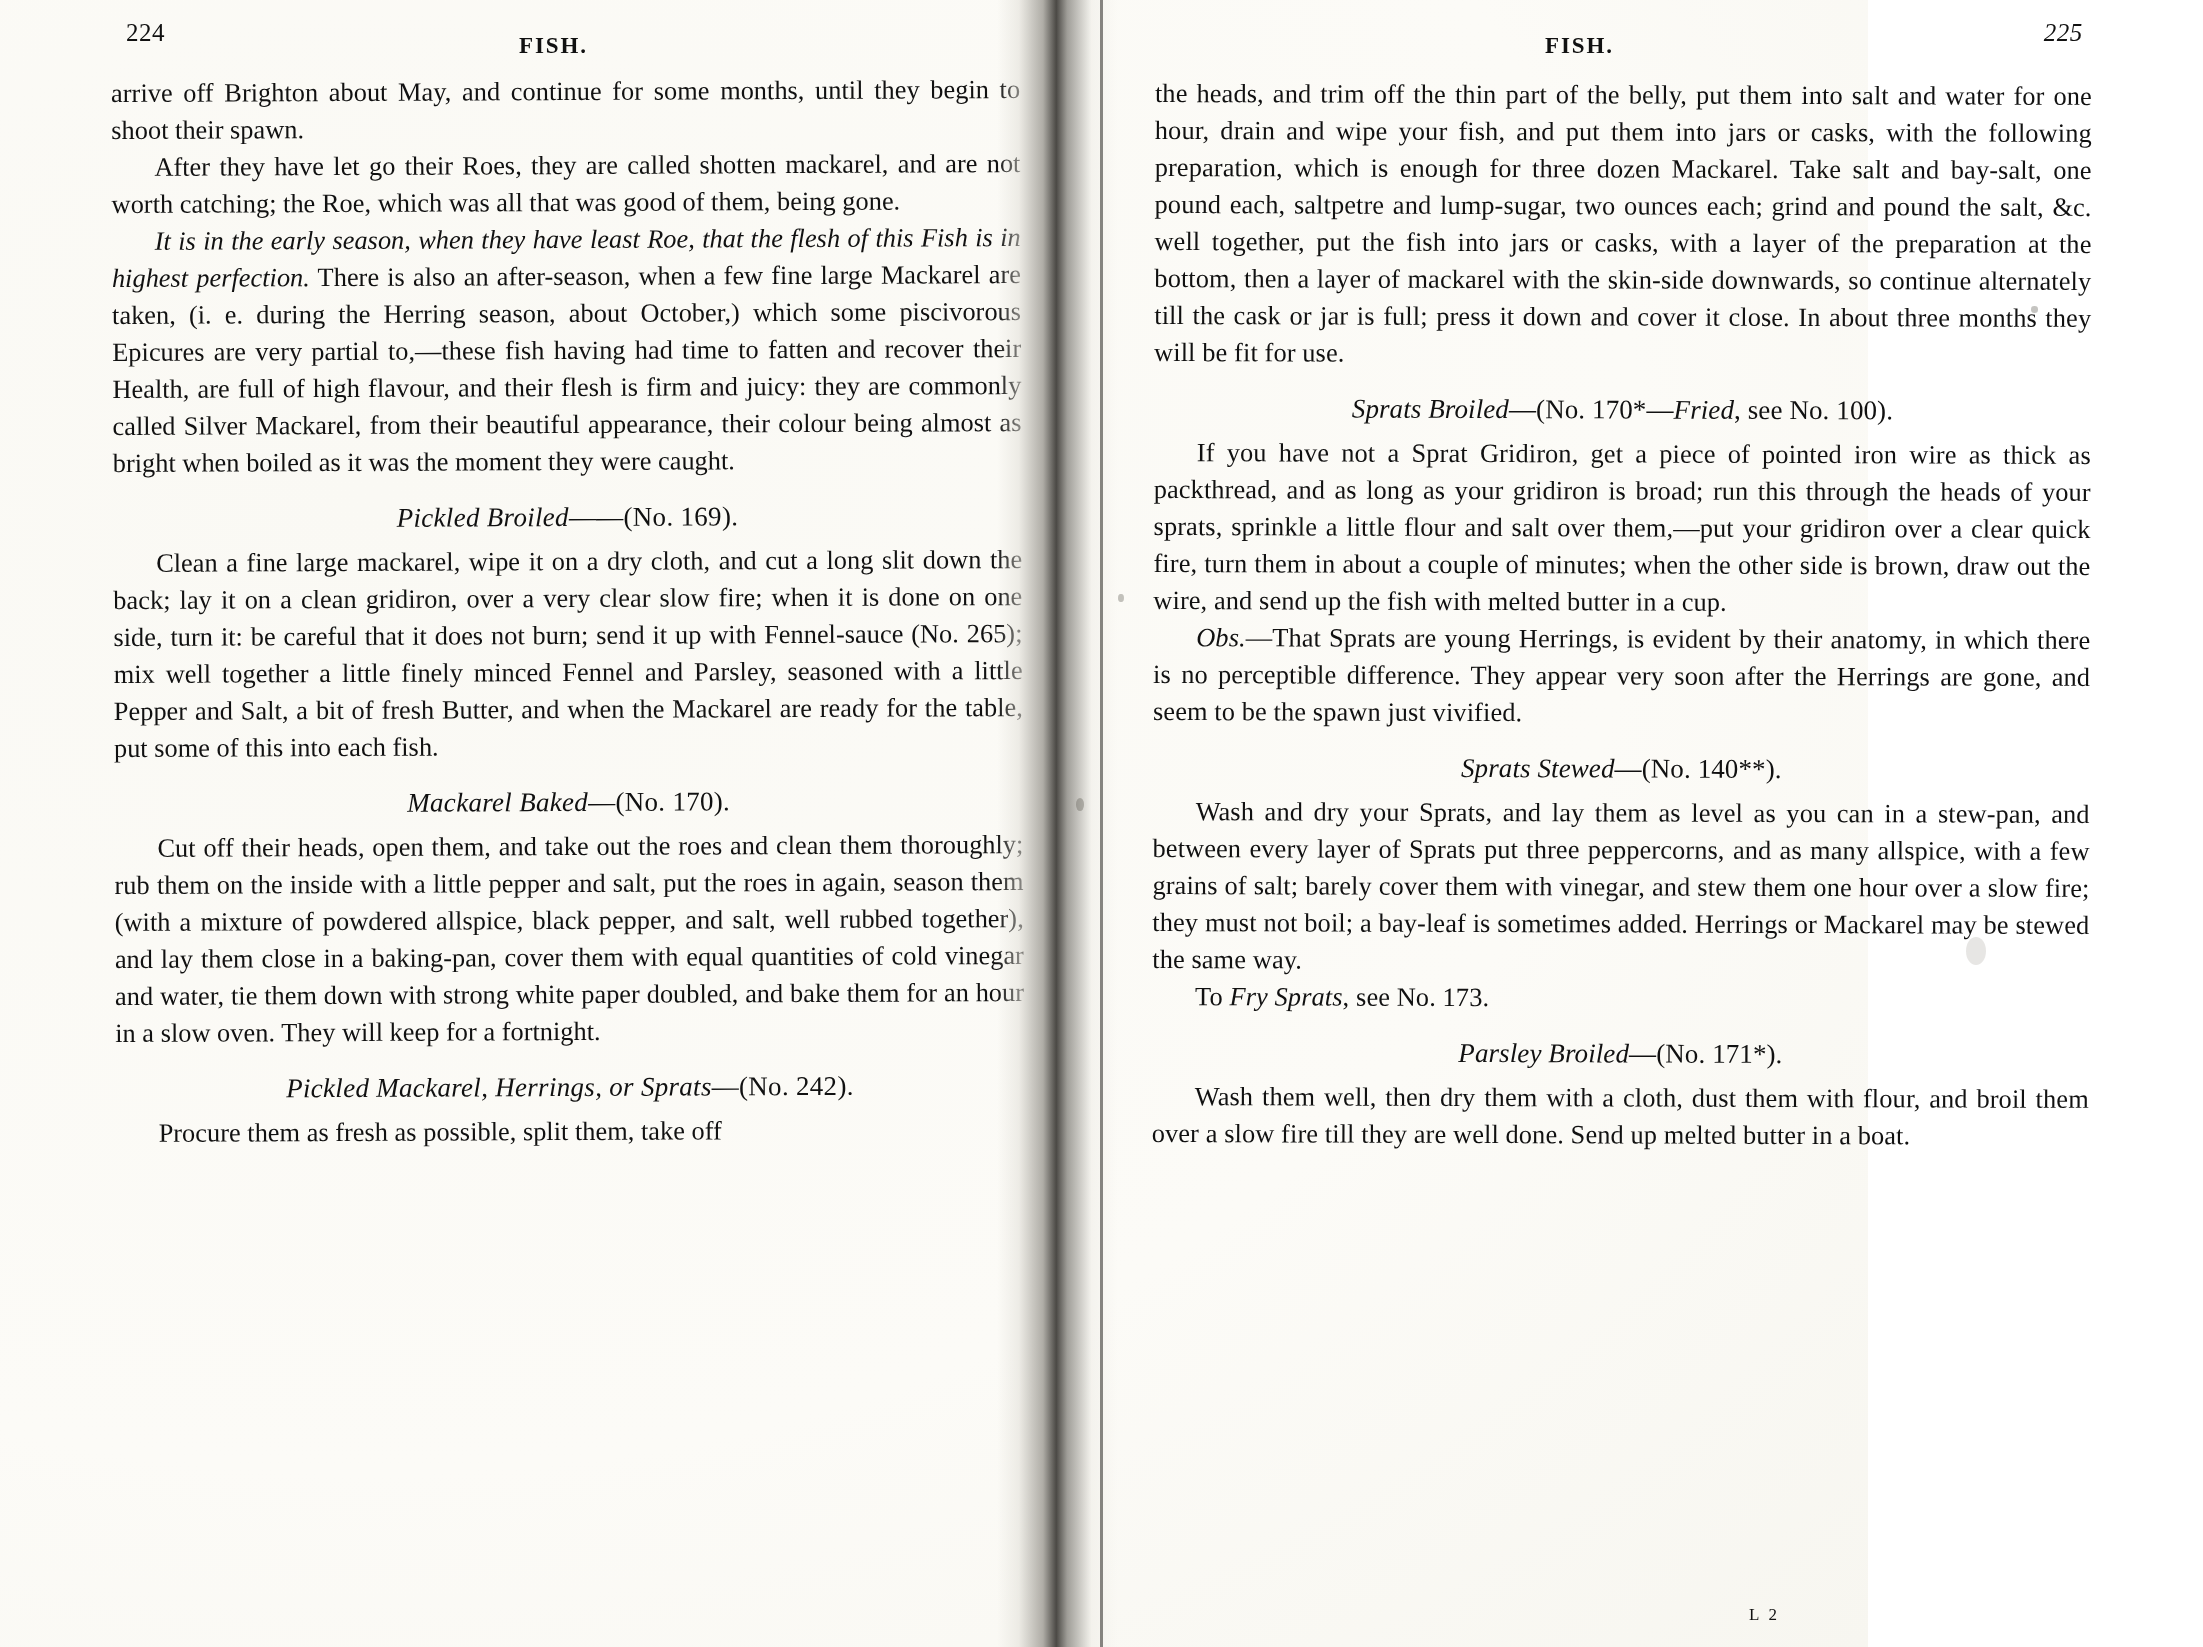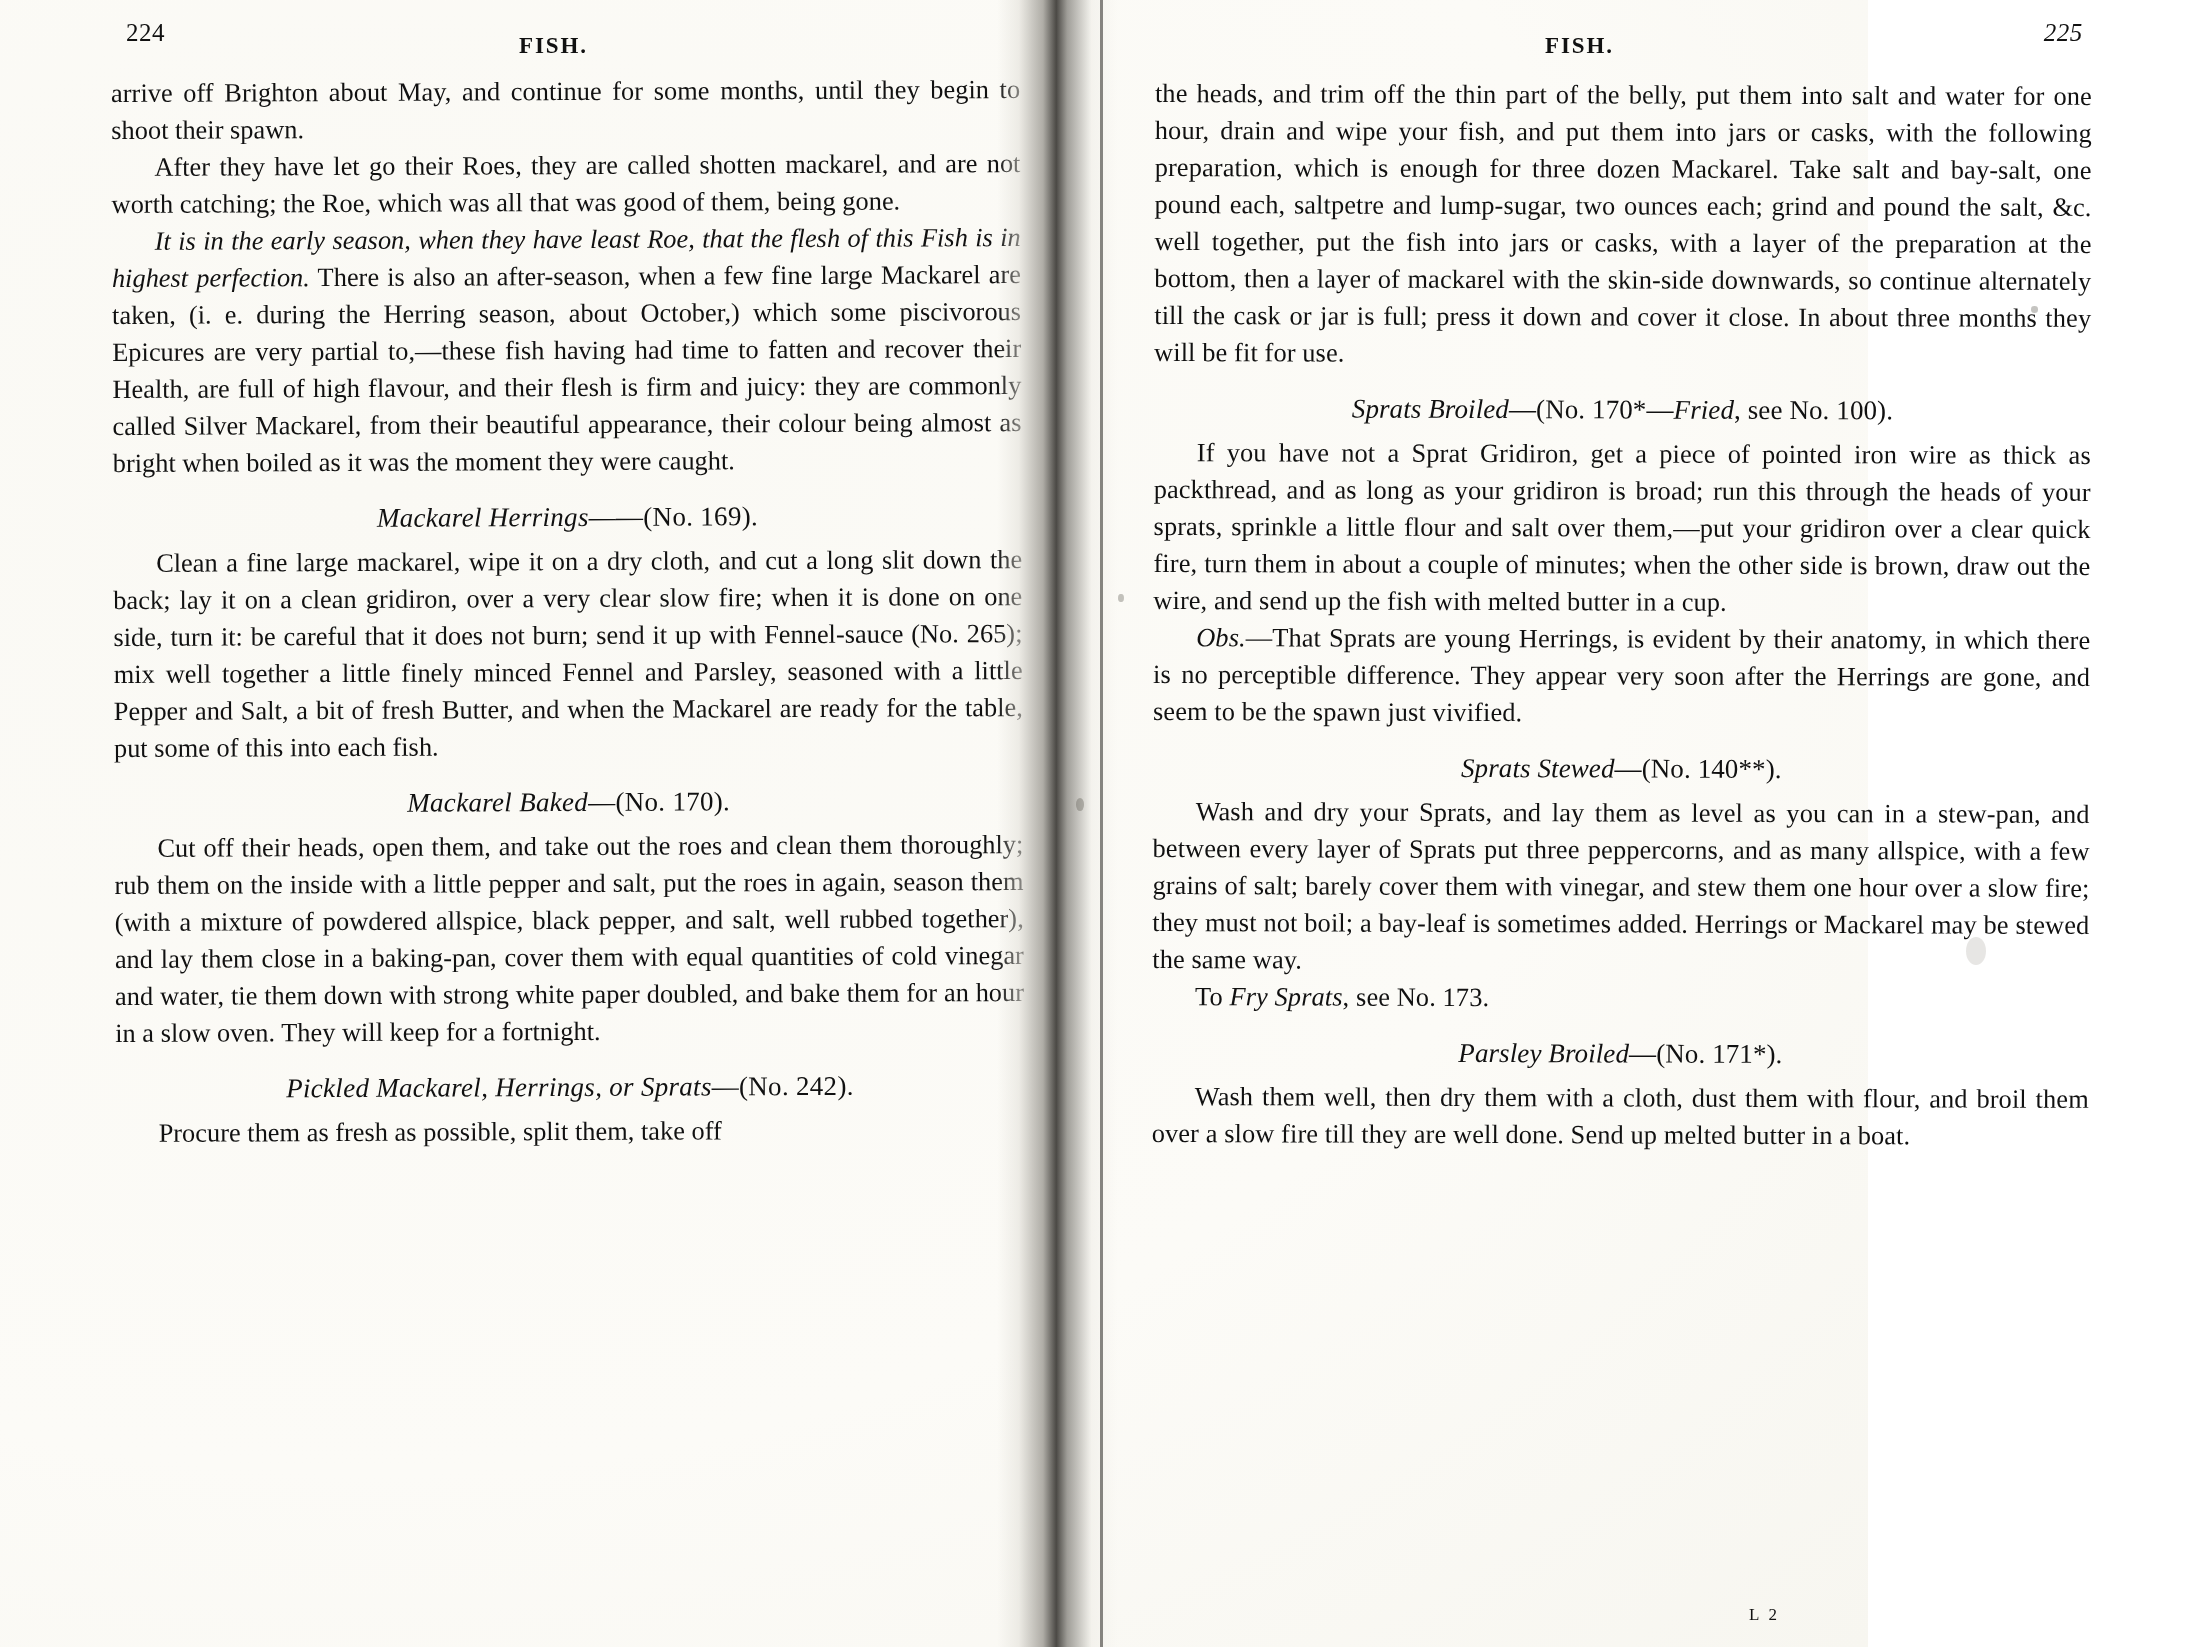--- a/index.html
+++ b/index.html
@@ -141,21 +141,21 @@
     <div class="head">
       <div class="folio folio-left">224</div>
       <div class="running-head rh-left">FISH.</div>
     </div>
 
     <div class="body">
       <p class="noindent">arrive off Brighton about May, and continue for some months, until they begin to shoot their spawn.</p>
       <p>After they have let go their Roes, they are called shotten mackarel, and are not worth catching; the Roe, which was all that was good of them, being gone.</p>
       <p><i>It is in the early season, when they have least Roe, that the flesh of this Fish is in highest perfection.</i><span> There is also an after-season, when a few fine large Mackarel are taken, (i. e. during the Herring season, about October,) which some piscivorous Epicures are very partial to,—these fish having had time to fatten and recover their Health, are full of high flavour, and their flesh is firm and juicy: they are commonly called Silver Mackarel, from their beautiful appearance, their colour being almost as bright when boiled as it was the moment they were caught.</span></p>
 
-      <h3 class="recipe-title"><span>Mackarel Herrings</span><span class="rom">——(No. 169).</span></h3>
+      <h3 class="recipe-title"><span>Pickled Broiled</span><span class="rom">——(No. 169).</span></h3>
       <p>Clean a fine large mackarel, wipe it on a dry cloth, and cut a long slit down the back; lay it on a clean gridiron, over a very clear slow fire; when it is done on one side, turn it: be careful that it does not burn; send it up with Fennel-sauce (No. 265); mix well together a little finely minced Fennel and Parsley, seasoned with a little Pepper and Salt, a bit of fresh Butter, and when the Mackarel are ready for the table, put some of this into each fish.</p>
 
       <h3 class="recipe-title"><span>Mackarel Baked</span><span class="rom">—(No. 170).</span></h3>
       <p>Cut off their heads, open them, and take out the roes and clean them thoroughly; rub them on the inside with a little pepper and salt, put the roes in again, season them (with a mixture of powdered allspice, black pepper, and salt, well rubbed together), and lay them close in a baking-pan, cover them with equal quantities of cold vinegar and water, tie them down with strong white paper doubled, and bake them for an hour in a slow oven. They will keep for a fortnight.</p>
 
       <h3 class="recipe-title"><span>Pickled Mackarel, Herrings, or Sprats</span><span class="rom">—(No. 242).</span></h3>
       <p>Procure them as fresh as possible, split them, take off</p>
     </div>
   </div>
 

